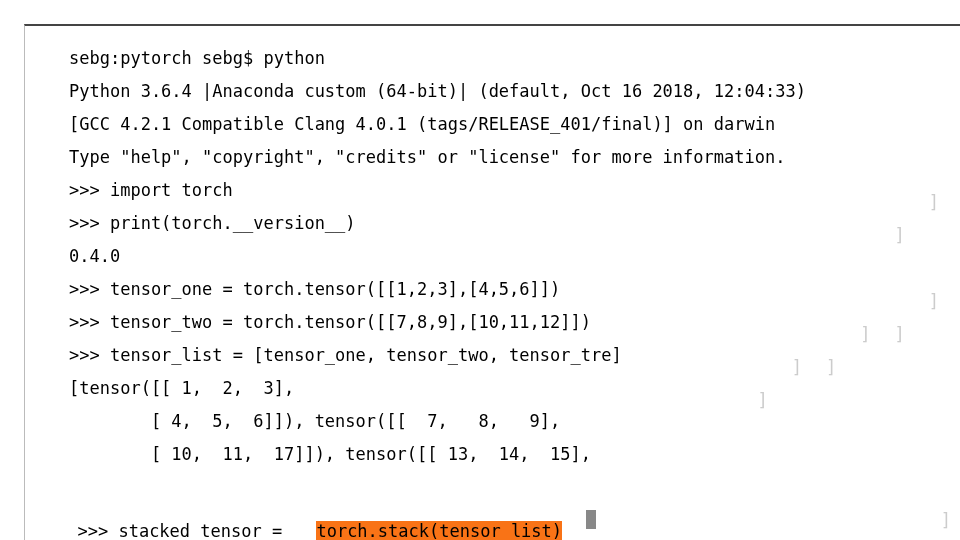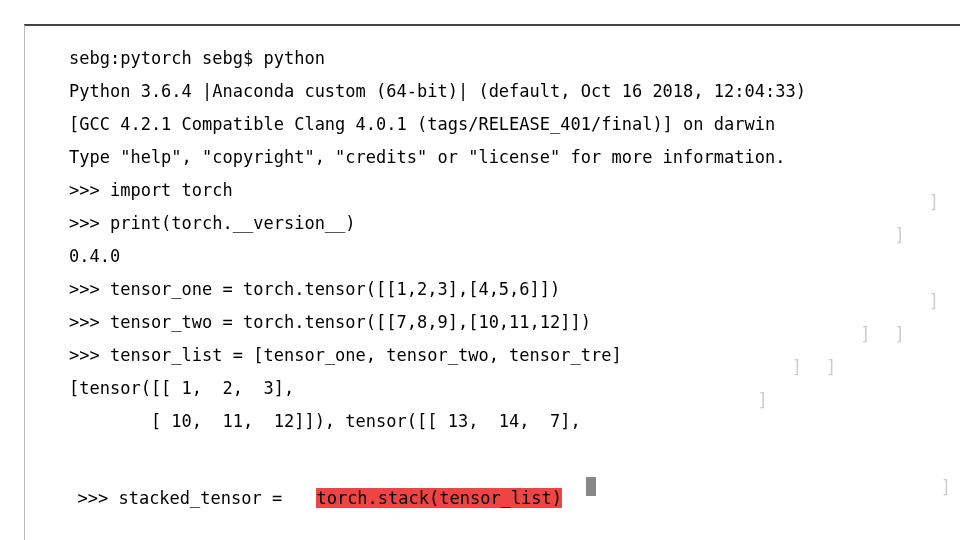--- a/index.html
+++ b/index.html
@@ -17,21 +17,21 @@
       width: 960px;
       height: 540px;
       overflow: hidden;
       border: 1px solid #bbb;
       border-top: 2px solid #444;
     }
     .line {
       white-space: pre;
     }
     .highlight {
-      background-color: #ef4444;
+      background-color: #f97316;
     }
     .cursor {
       background-color: #888;
       display: inline-block;
       width: 10px;
       height: 19px;
       vertical-align: text-bottom;
     }
     .scr-hint {
       color: #ccc;
@@ -49,18 +49,19 @@
     <div class="line"><span>&gt;&gt;&gt; import torch</span><span class="scr-hint">]</span></div>
     <div class="line"><span>&gt;&gt;&gt; print(torch.__version__)</span><span class="scr-hint">]</span></div>
     <div class="line"><span>0.4.0</span></div>
     <div class="line"><span>&gt;&gt;&gt; tensor_one = torch.tensor([[1,2,3],[4,5,6]])</span><span class="scr-hint">]</span></div>
     <div class="line"><span class="scr-hint">]</span></div>
     <div class="line"><span>&gt;&gt;&gt; tensor_two = torch.tensor([[7,8,9],[10,11,12]])</span><span class="scr-hint">]</span></div>
     <div class="line"><span class="scr-hint">]</span></div>
     <div class="line"><span>&gt;&gt;&gt; tensor_list = [tensor_one, tensor_two, tensor_tre]</span><span class="scr-hint">]</span></div>
     <div class="line"><span class="scr-hint">]</span></div>
     <div class="line"><span>[tensor([[ 1,  2,  3],</span></div>
-    <div class="line"><span>        [ 10,  11,  12]]), tensor([[ 13,  14,  7],</span></div>
+    <div class="line"><span>        [ 4,  5,  6]]), tensor([[  7,   8,   9],</span></div>
+    <div class="line"><span>        [ 10,  11,  17]]), tensor([[ 13,  14,  15],</span></div>
   </div>
 
 <div class="line">
   <span>&gt;&gt;&gt; stacked_tensor = </span><span class="highlight">torch.stack(tensor_list)</span><span class="cursor"></span><span class="scr-hint">]</span>
 </div>
 
 </body></html>

